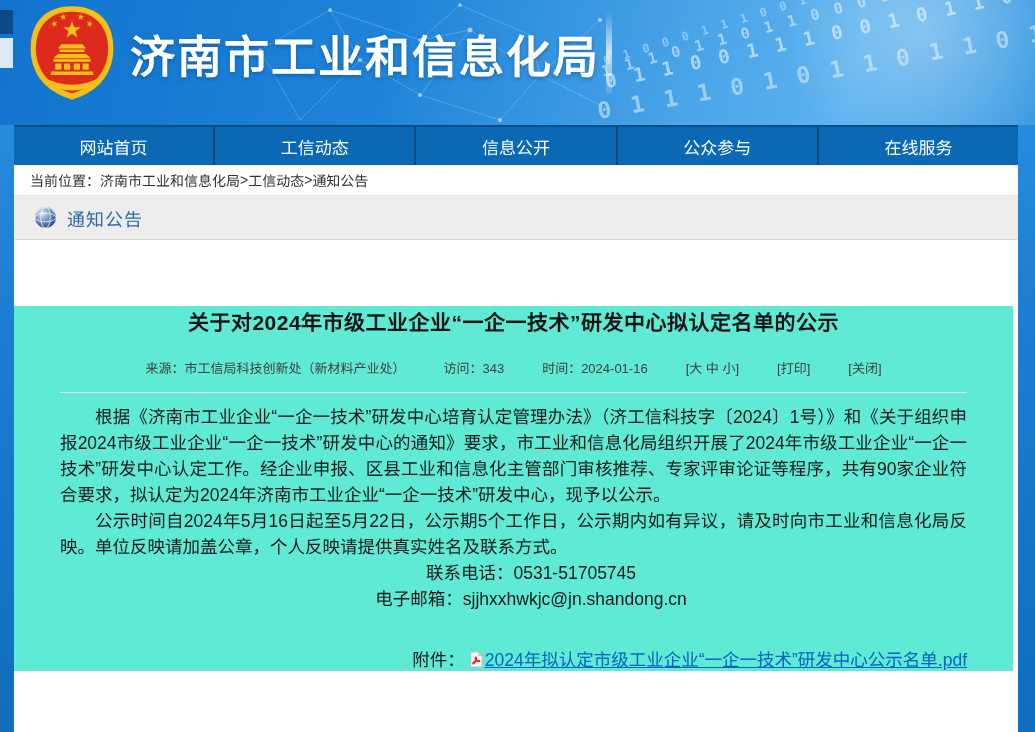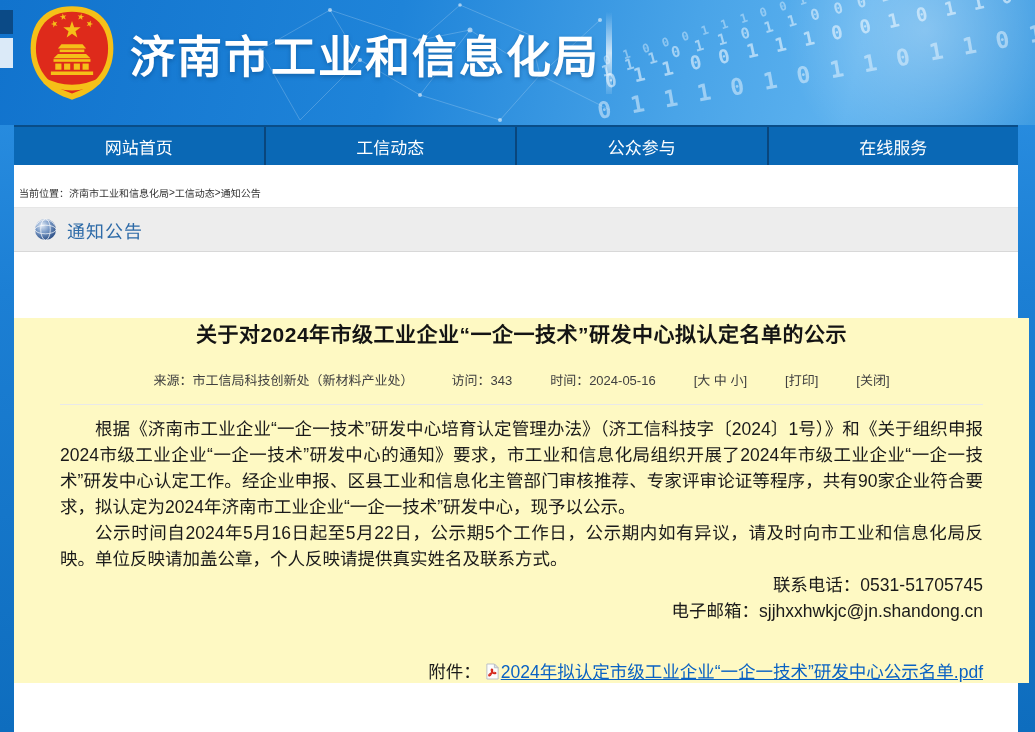--- a/index.html
+++ b/index.html
@@ -43,66 +43,66 @@
   .b3 { top:88px;  right:-50px; font-size:23px; opacity:.50; transform:rotate(-10deg); }
 
   .brand { position:absolute; left:28px; top:6px; display:flex; align-items:center; gap:14px; }
   .site-title {
     color:#fff; font-size:45px; font-weight:bold; letter-spacing:2px;
     text-shadow:0 2px 4px rgba(6,64,120,.45);
   }
 
   
   .main-nav {
-    position:relative; z-index:2; margin:0 17px 12px 14px; height:40px;
+    position:relative; z-index:2; margin:0 17px 0 14px; height:40px;
     background:#0a68b5; display:flex; border-top:2px solid rgba(9,55,99,.55);
   }
   .nav-item {
     flex:1; display:flex; align-items:center; justify-content:center;
     color:#fff; font-size:17px; text-decoration:none; cursor:pointer;
     border-left:2px solid rgba(8,48,88,.60);
   }
   .nav-item:first-child { border-left:none; }
 
   
   .breadcrumb {
     position:relative; z-index:2; margin:0 17px 0 14px; height:31px;
-    background:#fff; display:flex; align-items:center; padding-left:5px;
-    font-size:10px; color:#333; border-bottom:1px solid #e6e6e6;
+    background:#fff; display:flex; align-items:center; padding-left:16px;
+    font-size:14px; color:#333; border-bottom:1px solid #e6e6e6;
   }
   .breadcrumb a { color:#333; text-decoration:none; cursor:pointer; }
 
   
   .section-bar {
     position:relative; z-index:2; margin:0 17px 0 14px; height:44px;
     background:#ededed; border-bottom:1px solid #d8d8d8;
     display:flex; align-items:center; padding-left:20px; gap:10px;
   }
   .section-title { color:#2e6ba8; font-size:18px; letter-spacing:1px; }
 
   
-  .article { position:relative; z-index:2; margin:0 6px 0 14px; padding:0 46px; background:#fef9c3; }
+  .article { position:relative; z-index:2; margin:0 22px 0 14px; padding:0 46px; background:#5eead4; }
   .article-title {
     margin-top:66px; text-align:center; font-size:21px; font-weight:bold;
     color:#141414; letter-spacing:.5px;
   }
   .meta-row {
     margin-top:22px; display:flex; justify-content:center; align-items:flex-start;
     font-size:13px; color:#404040;
   }
   .meta-row > span { margin:0 19px; white-space:nowrap; }
   .meta-ctrl { cursor:pointer; }
   .divider { border:none; border-top:1px solid #e9e9e9; margin-top:15px; }
 
   .body-text { margin-top:11px; }
   .body-text p {
     font-size:17.5px; color:#1a1a1a; line-height:26px;
     text-indent:2em; text-align:justify;
   }
-  p.contact { text-align:right; }
+  p.contact { text-align:center; }
   .attachment { margin-top:34px; font-size:17.5px; color:#1a1a1a; text-indent:2em;text-align:right; }
   .attachment a { color:#0a62c3; text-decoration:underline; cursor:pointer; }
   .pdf-ic { vertical-align:-2px; margin:0 1px 0 4px; }
 </style>
 </head>
 <body>
 
 <div class="page">
 
   <div class="edge-strip left"></div>
@@ -167,20 +167,21 @@
           <path d="M16 80 Q50 98 84 80 L82 88 Q50 103 18 88 Z"></path>
         </g>
       </svg>
       <h1 class="site-title">济南市工业和信息化局</h1>
     </div>
   </header>
 
   <nav class="main-nav">
     <a class="nav-item">网站首页</a>
     <a class="nav-item">工信动态</a>
+    <a class="nav-item">信息公开</a>
     <a class="nav-item">公众参与</a>
     <a class="nav-item">在线服务</a>
   </nav>
 
   <div class="breadcrumb">
     <span>当前位置：</span>
     <a>济南市工业和信息化局</a>
     <span>&gt;</span>
     <a>工信动态</a>
     <span>&gt;</span>
@@ -205,21 +206,21 @@
     </svg>
     <span class="section-title">通知公告</span>
   </div>
 
   <main class="article">
     <h2 class="article-title">关于对2024年市级工业企业“一企一技术”研发中心拟认定名单的公示</h2>
 
     <div class="meta-row">
       <span>来源：市工信局科技创新处（新材料产业处）</span>
       <span>访问：343</span>
-      <span>时间：2024-05-16</span>
+      <span>时间：2024-01-16</span>
       <span class="meta-ctrl">[大  中  小]</span>
       <span class="meta-ctrl">[打印]</span>
       <span class="meta-ctrl">[关闭]</span>
     </div>
 
     <hr class="divider">
 
     <div class="body-text">
       <p>根据《济南市工业企业“一企一技术”研发中心培育认定管理办法》（济工信科技字〔2024〕1号）》和《关于组织申报2024市级工业企业“一企一技术”研发中心的通知》要求，市工业和信息化局组织开展了2024年市级工业企业“一企一技术”研发中心认定工作。经企业申报、区县工业和信息化主管部门审核推荐、专家评审论证等程序，共有90家企业符合要求，拟认定为2024年济南市工业企业“一企一技术”研发中心，现予以公示。</p>
       <p>公示时间自2024年5月16日起至5月22日，公示期5个工作日，公示期内如有异议，请及时向市工业和信息化局反映。单位反映请加盖公章，个人反映请提供真实姓名及联系方式。</p>

